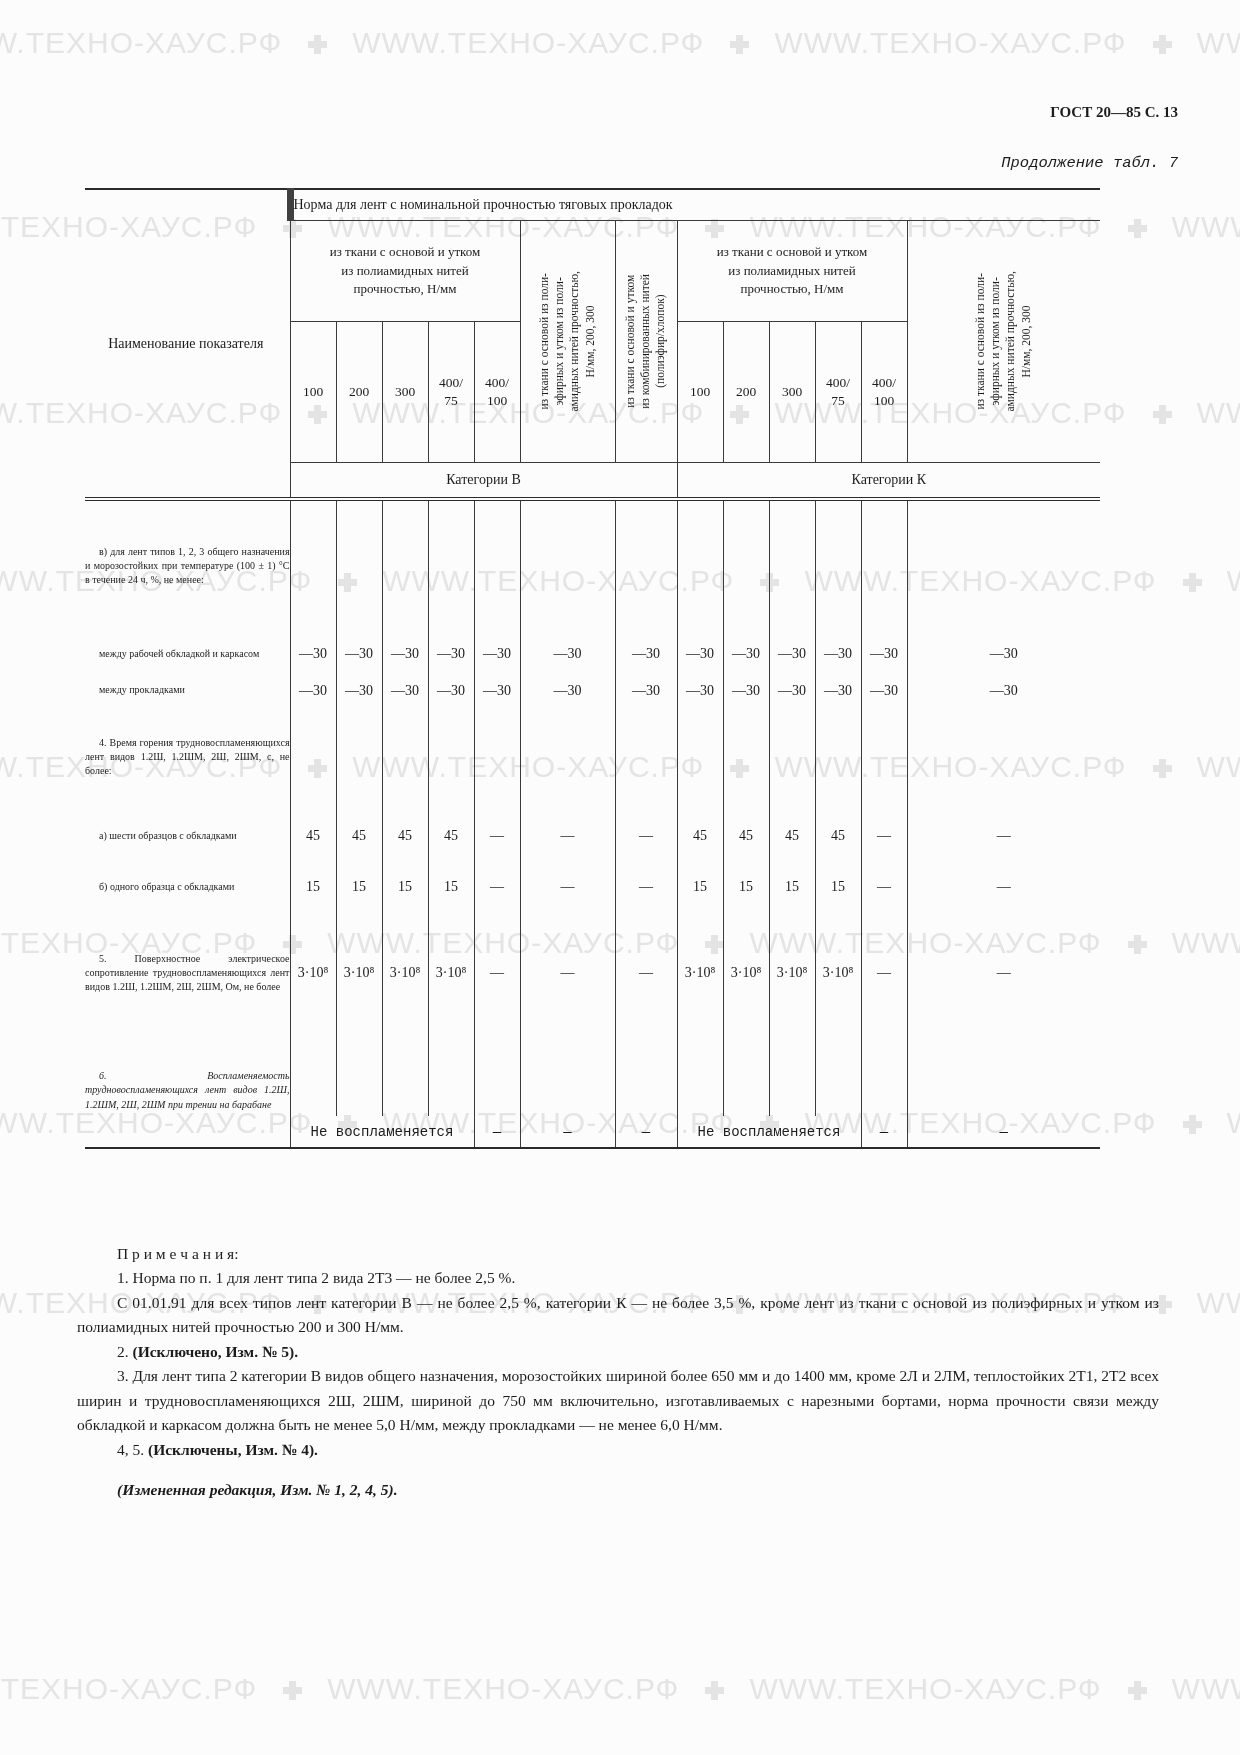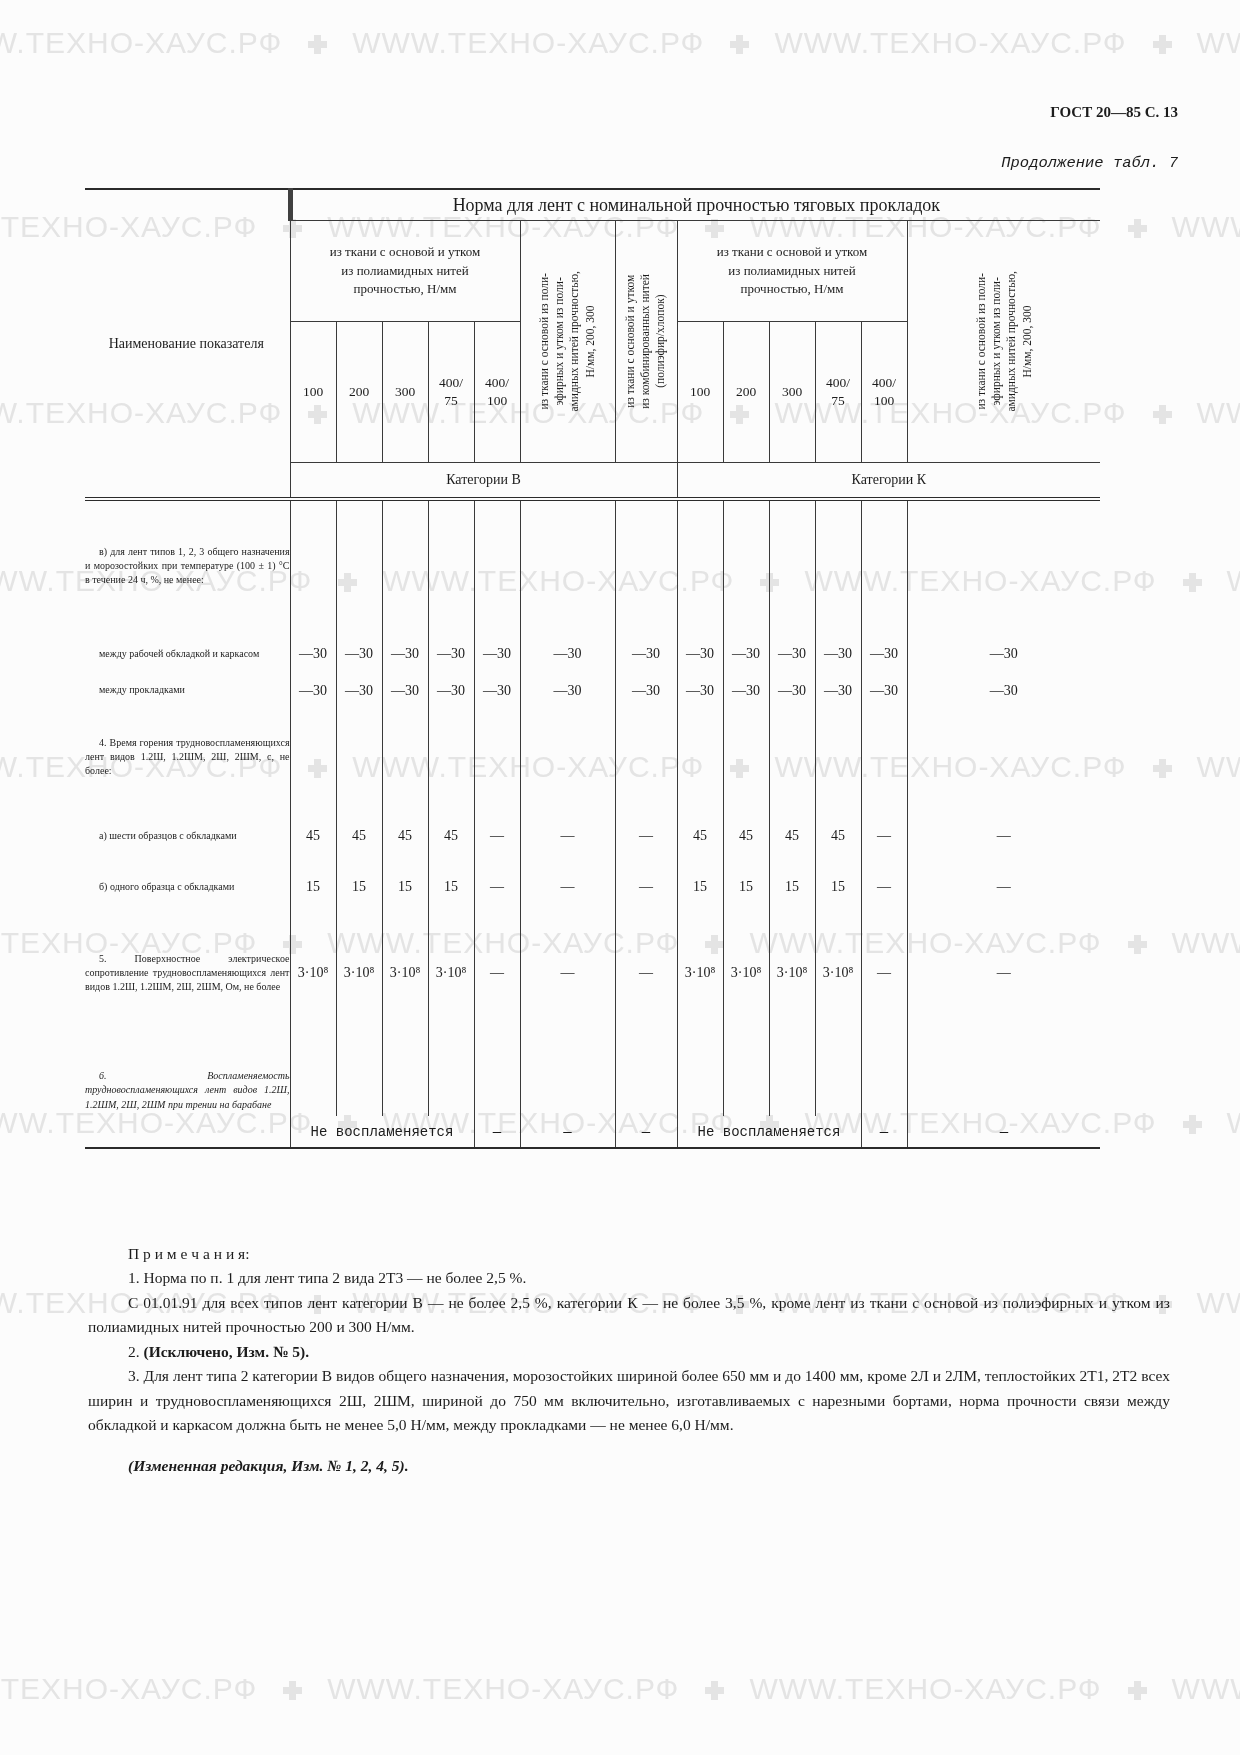--- a/index.html
+++ b/index.html
@@ -37,22 +37,22 @@
     position:absolute;left:85px;top:188px;
     width:1015px;
     border-collapse:collapse;table-layout:fixed;
     border-top:2px solid #2b2b2b;
     border-bottom:2px solid #2b2b2b;
     z-index:1;
     background:transparent;
   }
   table.gost td{padding:0;vertical-align:middle;}
   .topcell{
-    border-left:5px solid #404040;border-bottom:1px solid #3a3a3a;
-    text-align:center;font-size:18px;height:30px;
+    border-left:7px solid #404040;border-bottom:1px solid #3a3a3a;
+    font-size:14px;height:30px;
   }
   .namehead{
     border-bottom:4px double #2b2b2b;
     text-align:center;font-size:14px;padding:0 10px;
   }
   .groupcell{
     border-left:1px solid #3a3a3a;border-bottom:1px solid #3a3a3a;
     text-align:center;font-size:13px;line-height:1.45;height:100px;
     white-space:pre-line;
   }
@@ -79,21 +79,21 @@
     text-align:justify;font-size:10px;line-height:1.42;
     vertical-align:top;padding:4px 6px 0 2px;text-indent:14px;
   }
   .valcell{
     border-left:1px solid #3a3a3a;
     text-align:center;font-size:14px;
   }
   .vbottom{vertical-align:bottom;padding-bottom:6px;text-align:center;}
   
   .notes{
-    position:absolute;left:88px;top:1242px;width:1082px;
+    position:absolute;left:77px;top:1242px;width:1082px;
     font-size:15.5px;line-height:1.58;text-align:justify;z-index:1;
   }
   .notes p{margin:0;text-indent:40px;}
   .notes p.amended{margin-top:16px;font-weight:bold;font-style:italic;}
   .b{font-weight:bold;}
 </style>
 </head>
 <body>
 
 <div class="page">
@@ -375,16 +375,17 @@
         </tr>
       </tbody>
   </table>
 
   <div class="notes">
     <p>П р и м е ч а н и я:</p>
     <p>1. Норма по п. 1 для лент типа 2 вида 2Т3 — не более 2,5 %.</p>
     <p>С 01.01.91 для всех типов лент категории В — не более 2,5 %, категории К — не более 3,5 %, кроме лент из ткани с основой из полиэфирных и утком из полиамидных нитей прочностью 200 и 300 Н/мм.</p>
     <p><span>2. </span><span class="b">(Исключено, Изм. № 5).</span></p>
     <p>3. Для лент типа 2 категории В видов общего назначения, морозостойких шириной более 650 мм и до 1400 мм, кроме 2Л и 2ЛМ, теплостойких 2Т1, 2Т2 всех ширин и трудновоспламеняющихся 2Ш, 2ШМ, шириной до 750 мм включительно, изготавливаемых с нарезными бортами, норма прочности связи между обкладкой и каркасом должна быть не менее 5,0 Н/мм, между прокладками — не менее 6,0 Н/мм.</p>
+    <p><span>4, 5. </span><span class="b">(Исключены, Изм. № 4).</span></p>
     <p class="amended">(Измененная редакция, Изм. № 1, 2, 4, 5).</p>
   </div>
 
 </div>
 
 </body></html>

